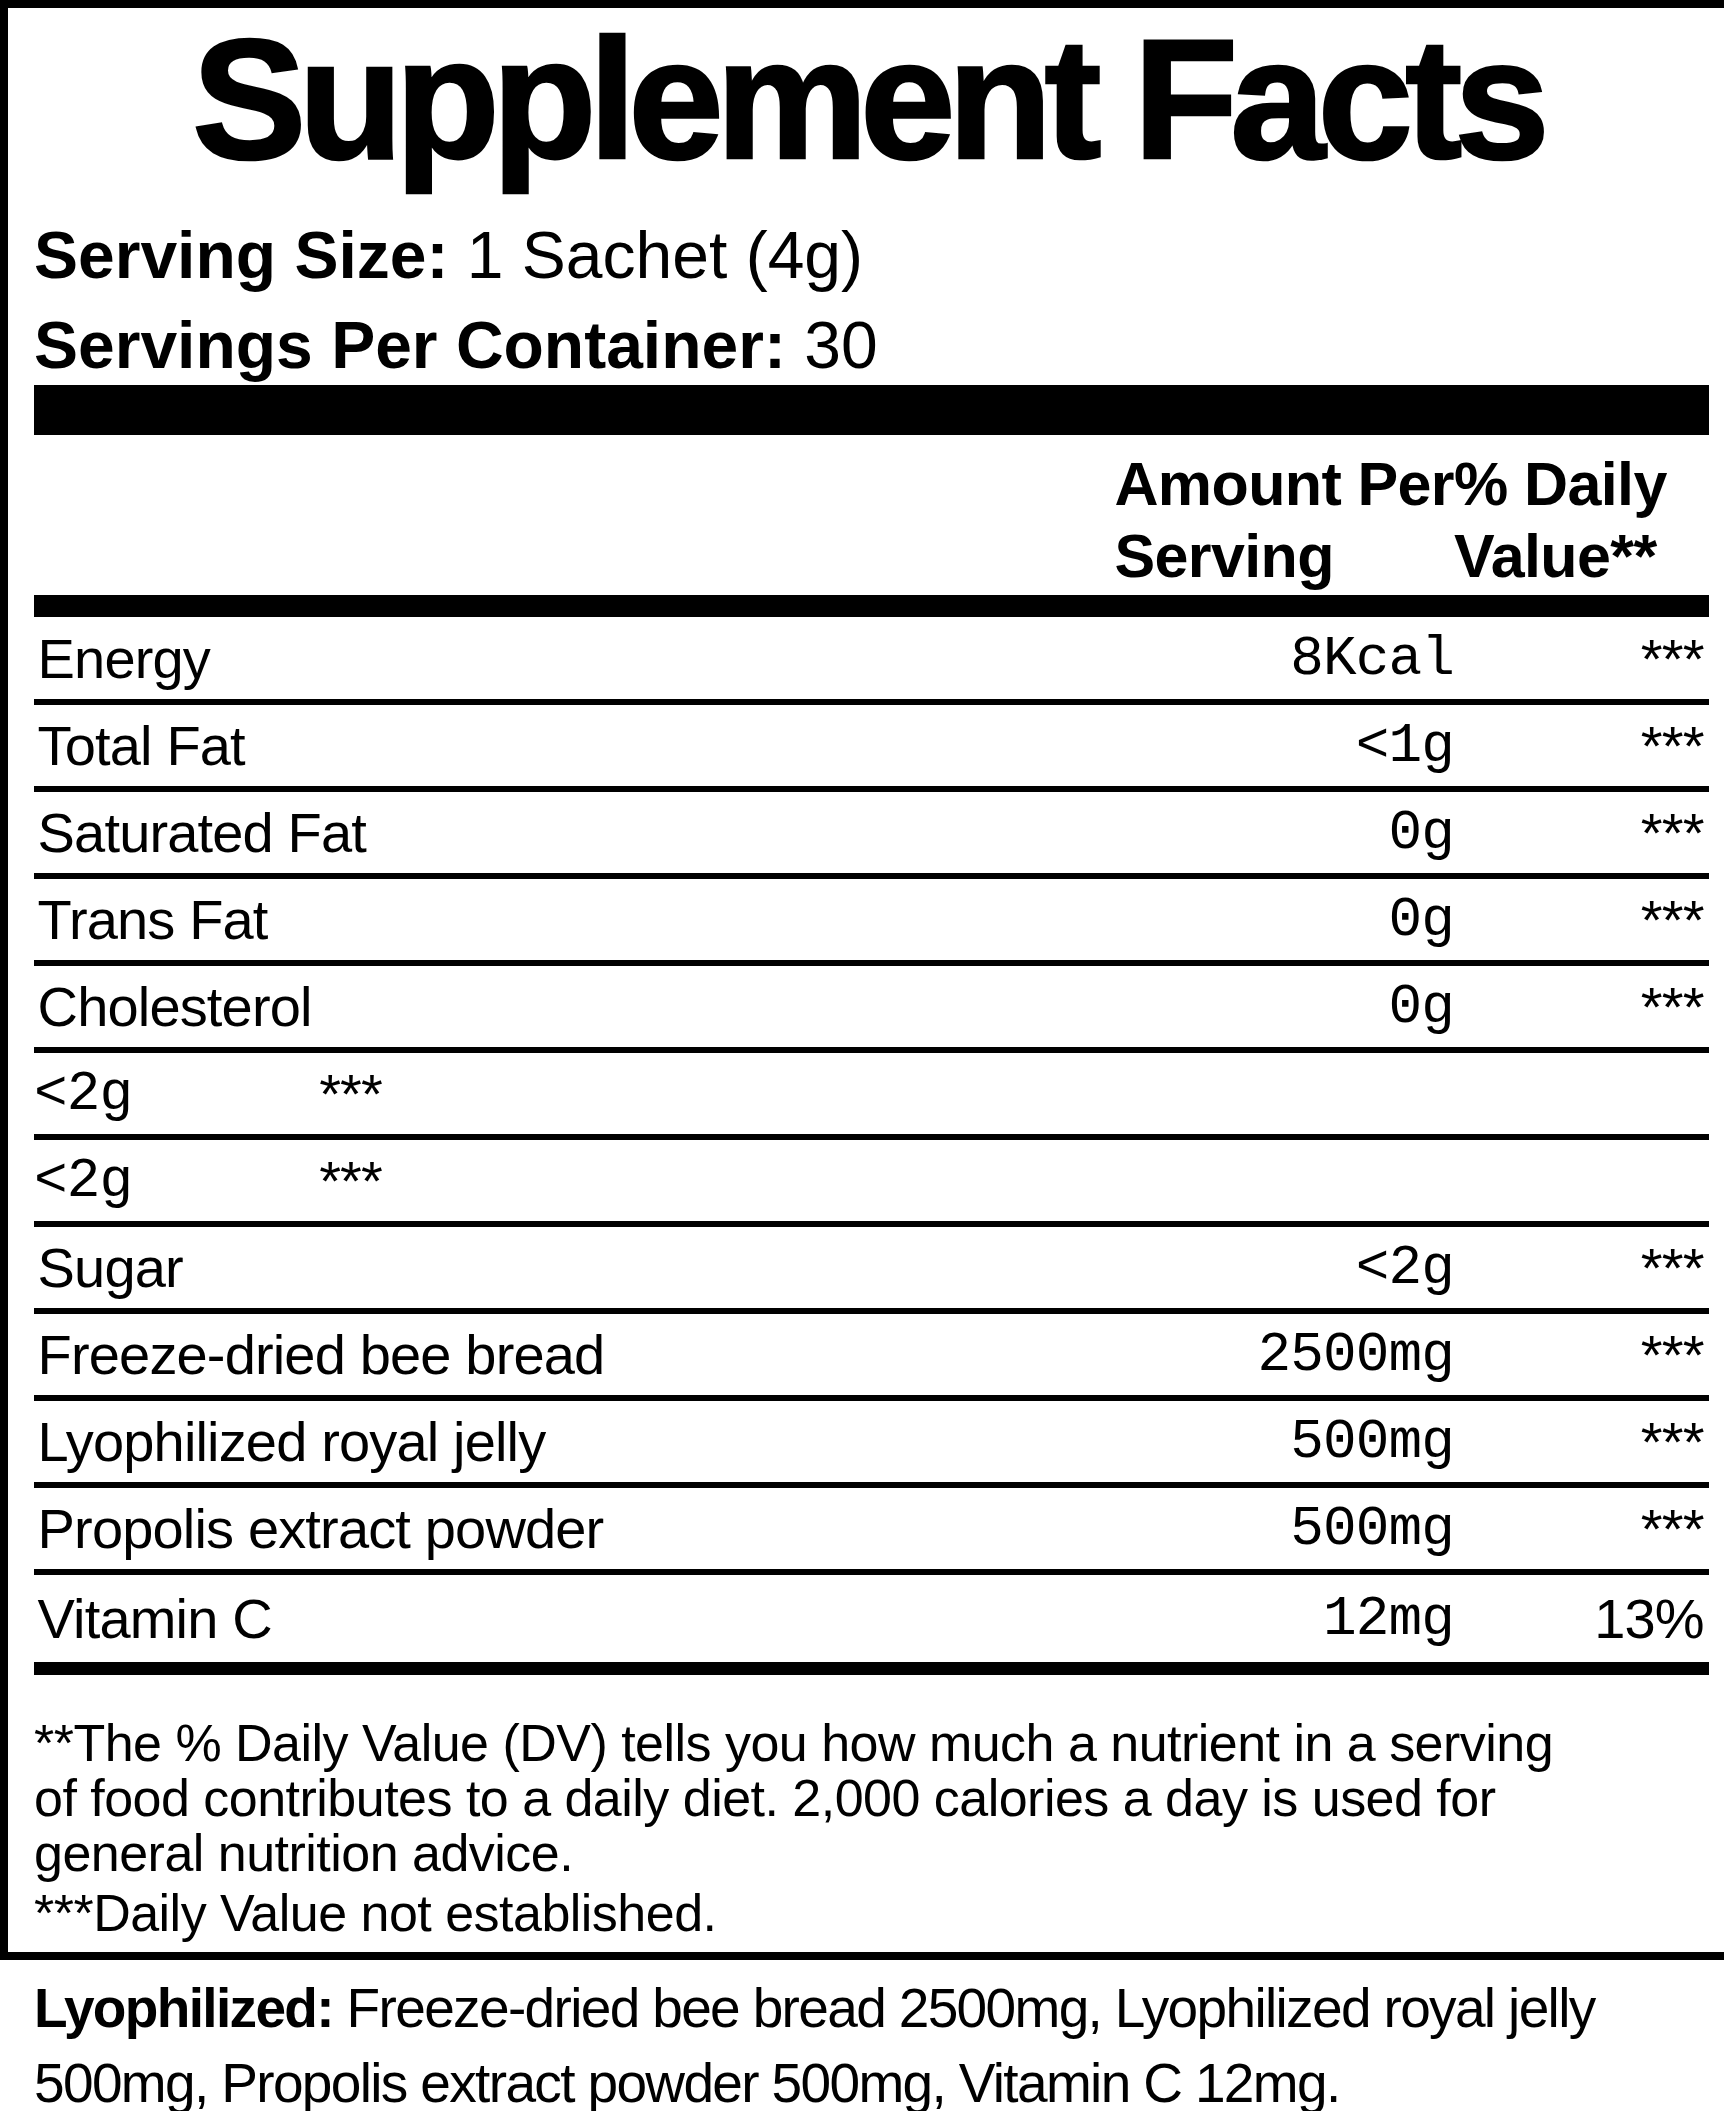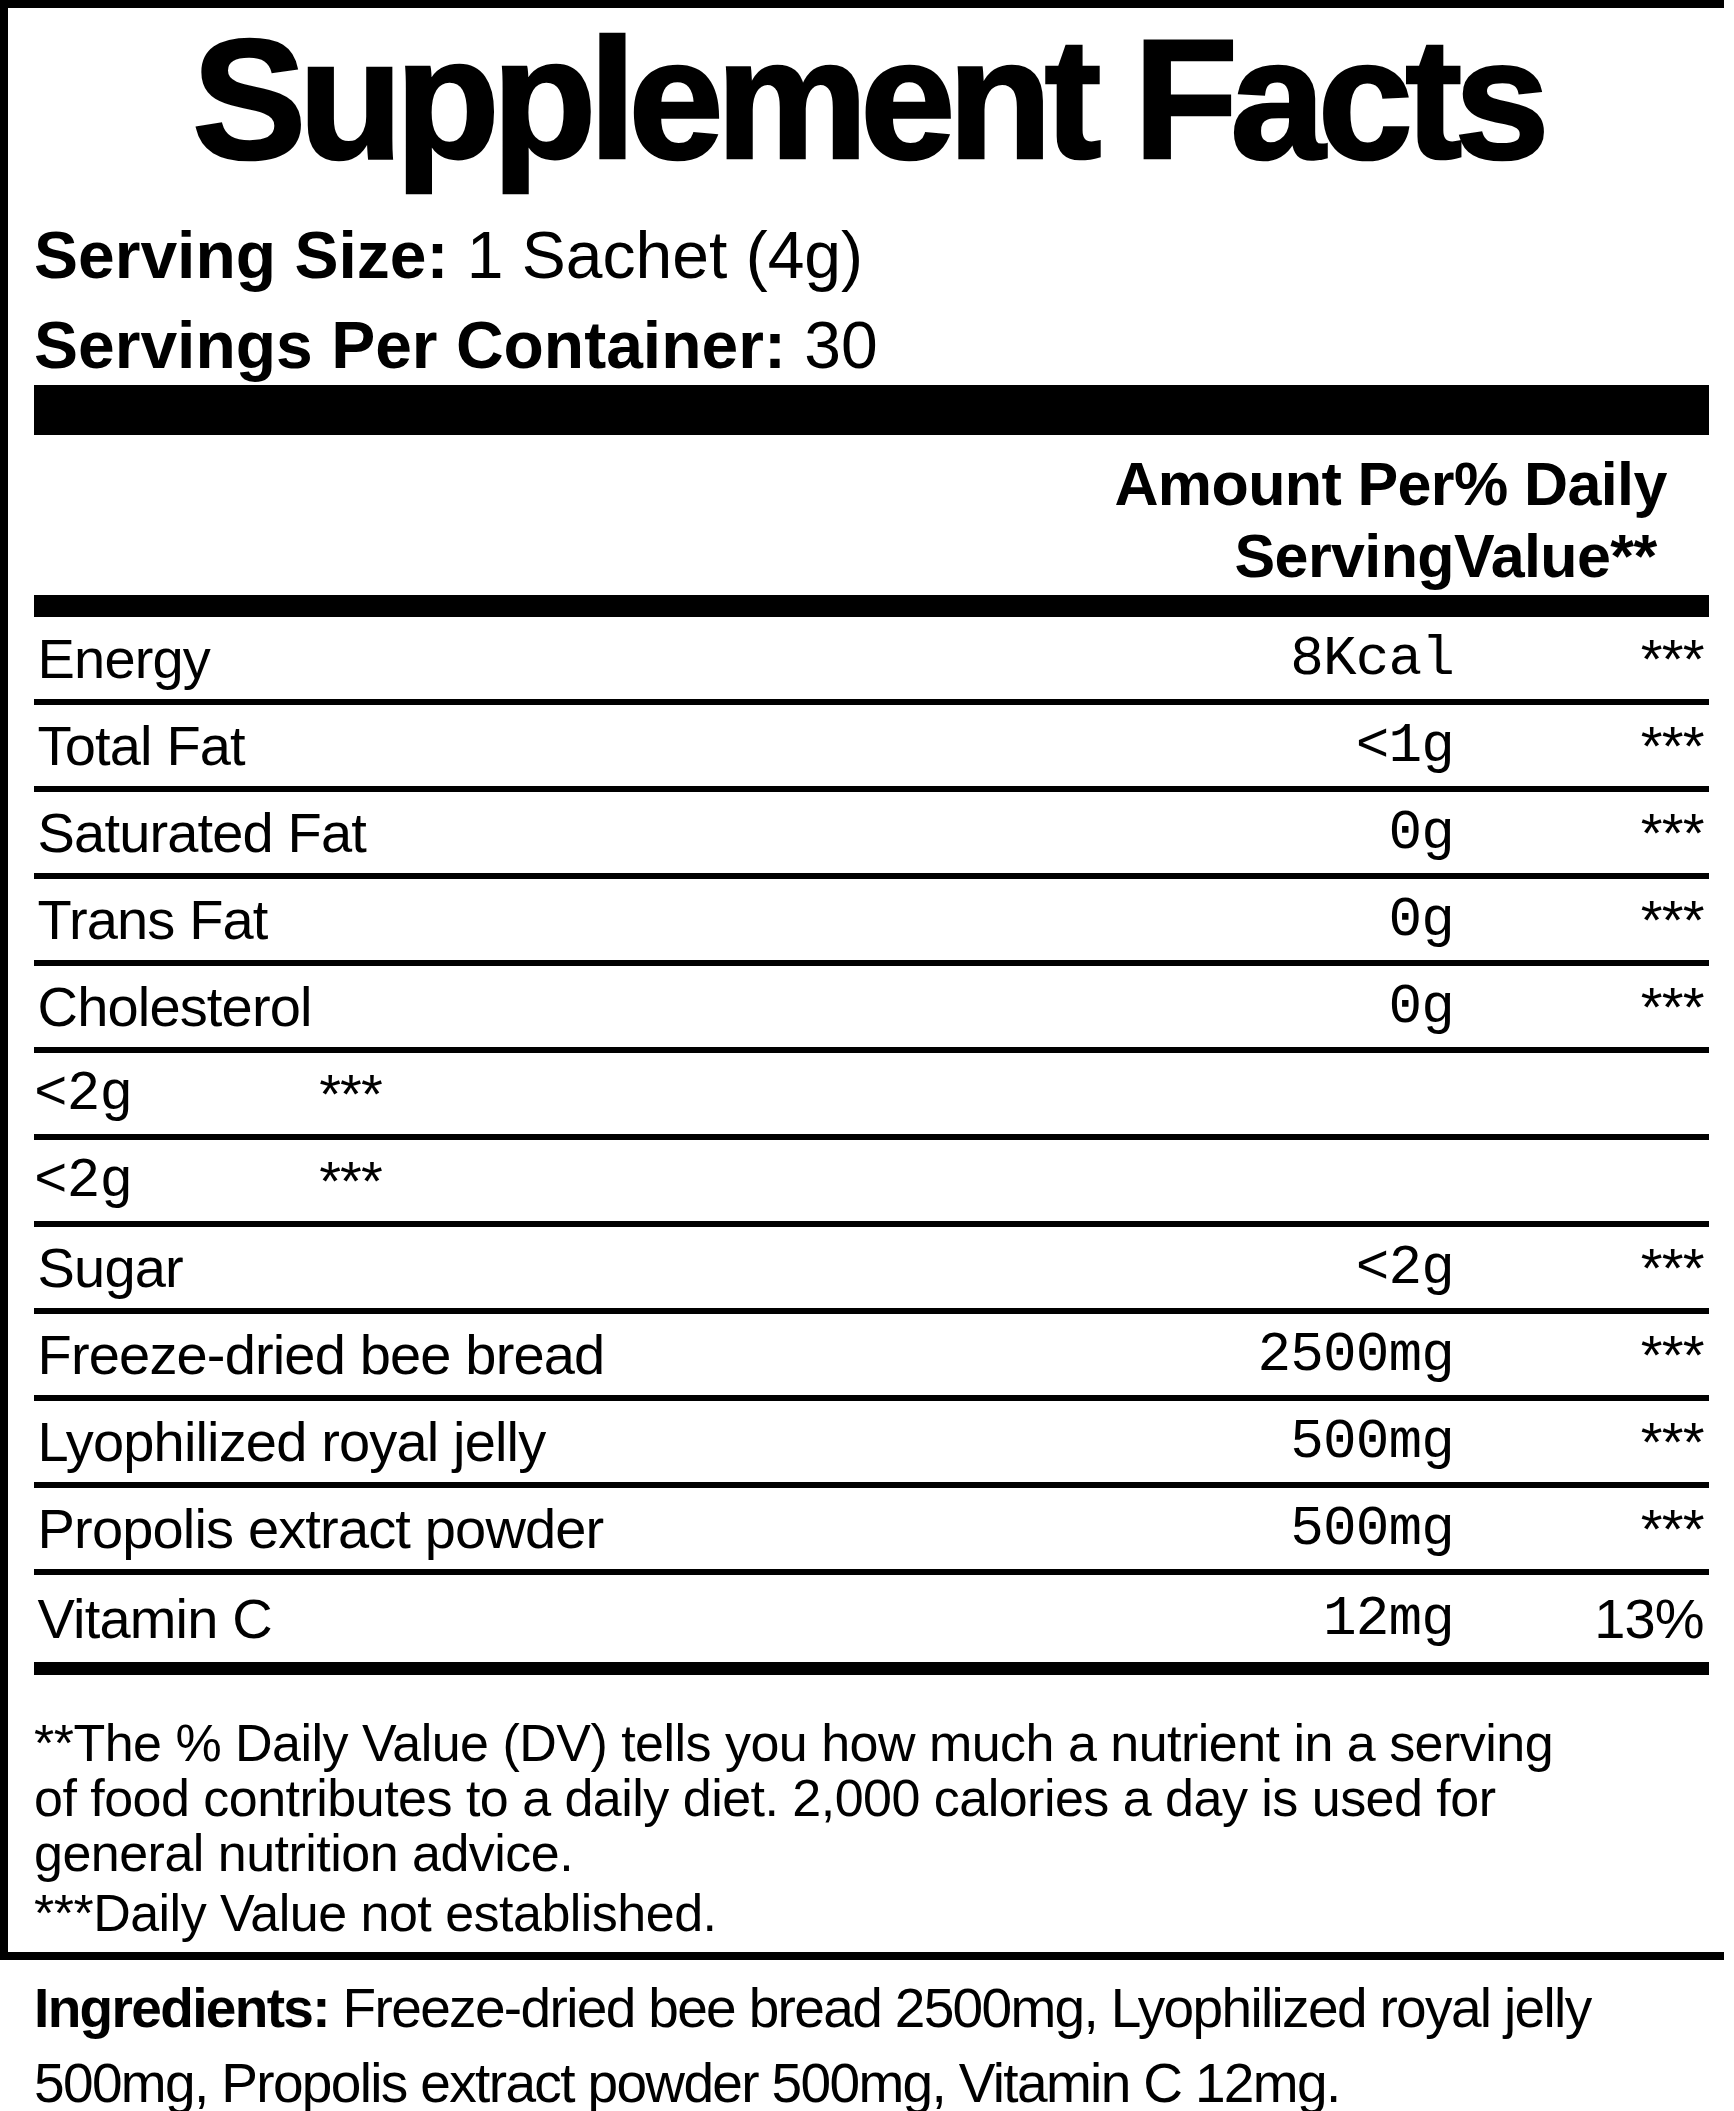--- a/index.html
+++ b/index.html
@@ -36,21 +36,21 @@
   .bar{position:absolute;left:26px;right:17px;background:#000;}
   .bar-top{top:377px;height:50px;}
   .bar-mid{top:587px;height:22px;}
   .bar-low{top:1654px;height:13.4px;}
   .col-head{
     position:absolute;left:26px;right:17px;top:440px;
     display:flex;justify-content:flex-end;
     font-weight:bold;font-size:61px;line-height:72px;
     letter-spacing:-0.01em;
   }
-  .col-head .amount-head{text-align:right;}
+  .col-head .amount-head{text-align:left;}
   .col-head .dv-head{width:255px;box-sizing:border-box;}
   .rows{
     position:absolute;left:26px;right:17px;top:610px;height:1044px;
   }
   .row{
     box-sizing:border-box;
     height:87px;
     display:flex;align-items:center;
     padding-top:0;
     border-bottom:6.2px solid #000;
@@ -173,18 +173,18 @@
       <div>**The % Daily Value (DV) tells you how much a nutrient in a serving</div>
       <div>of food contributes to a daily diet. 2,000 calories a day is used for</div>
       <div>general nutrition advice.</div>
     </div>
 
     <div class="dv-note">***Daily Value not established.</div>
 
   </div>
 
   <div class="ingredients">
-    <div><span class="lbl">Ingredients:</span><span> Freeze-dried bee bread 2500mg, Lyophilized royal jelly</span></div>
+    <div><span class="lbl">Lyophilized:</span><span> Freeze-dried bee bread 2500mg, Lyophilized royal jelly</span></div>
     <div>500mg, Propolis extract powder 500mg, Vitamin C 12mg.</div>
   </div>
 
 </div>
 
 
 </body></html>

